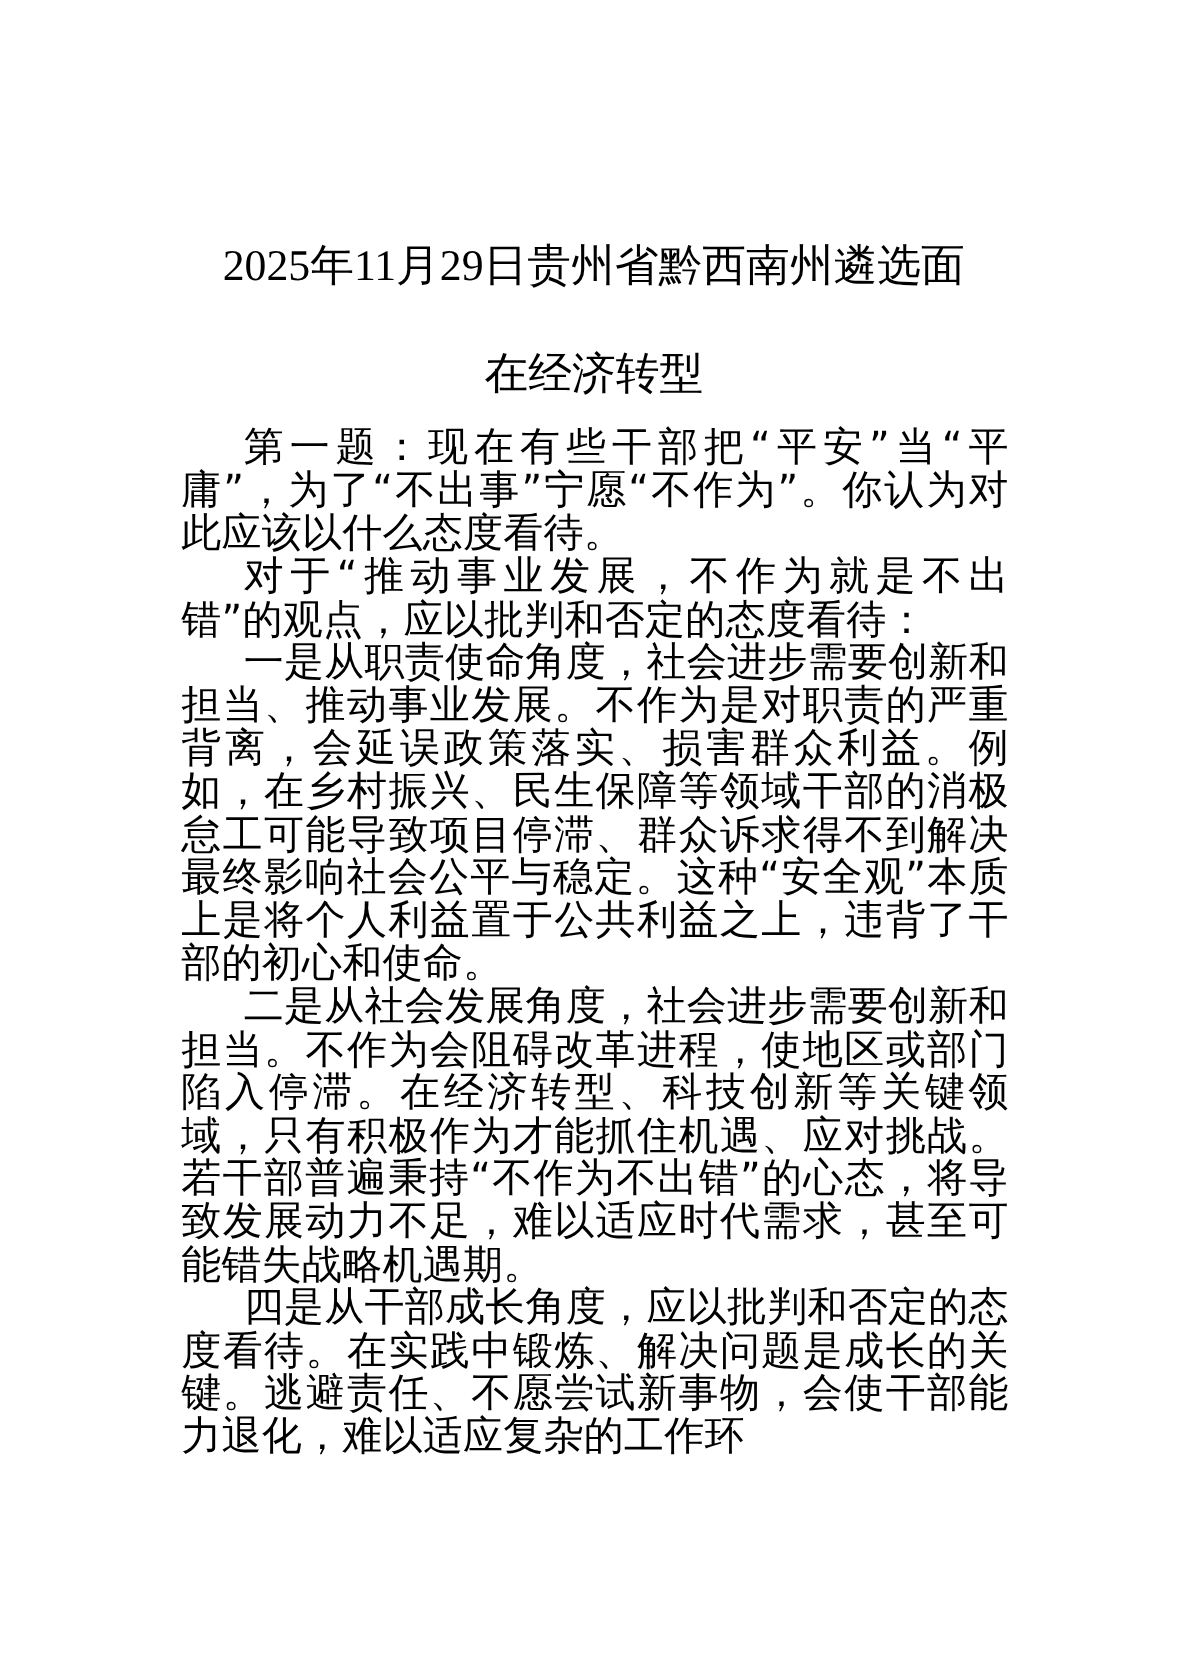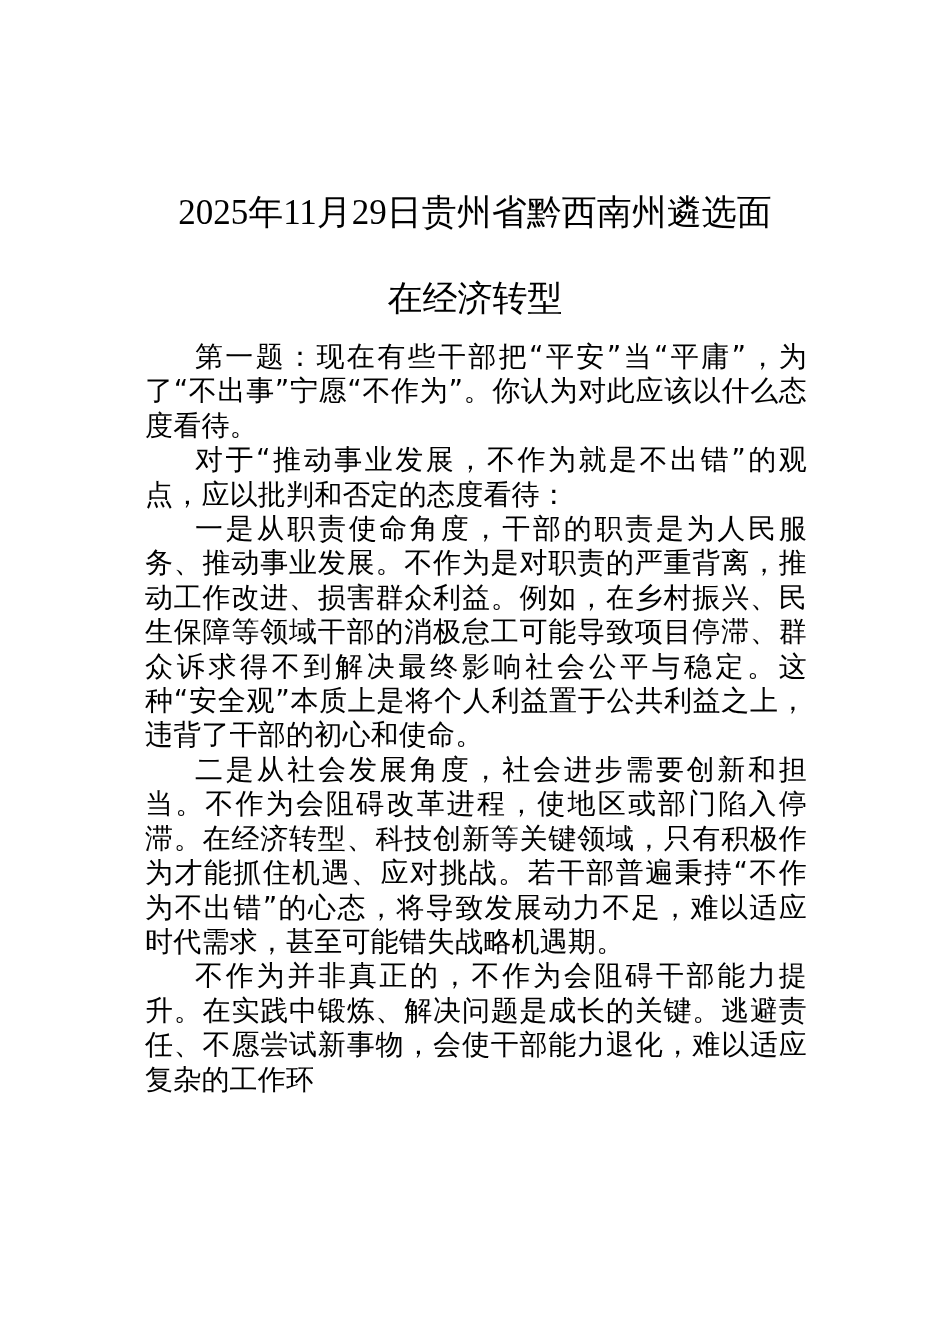--- a/index.html
+++ b/index.html
@@ -36,21 +36,21 @@
     }
     .title .line {
       display: block;
       white-space: nowrap;
     }
     .body {
       position: absolute;
       left: 145px;
       top: 340px;
       width: 662px;
-      font-size: 28px;
+      font-size: 32px;
       line-height: 34.4px;
       letter-spacing: 0.2px;
     }
     .para {
       margin: 0;
       text-indent: 50px;
       text-align: justify;
       text-justify: inter-character;
     }
   </style>
@@ -60,18 +60,18 @@
 <div class="page">
 
   <div class="title">
     <span class="line">2025年11月29日贵州省黔西南州遴选面</span>
     <span class="line">在经济转型</span>
   </div>
 
   <div class="body">
     <p class="para">第一题：现在有些干部把“平安”当“平庸”，为了“不出事”宁愿“不作为”。你认为对此应该以什么态度看待。</p>
     <p class="para">对于“推动事业发展，不作为就是不出错”的观点，应以批判和否定的态度看待：</p>
-    <p class="para">一是从职责使命角度，干部的职责是为人民服务、推动事业发展。不作为是对职责的严重背离，推动工作改进、损害群众利益。例如，在乡村振兴、民生保障等领域干部的消极怠工可能导致项目停滞、群众诉求得不到解决最终影响社会公平与稳定。这种“安全观”本质上是将个人利益置于公共利益之上，违背了干部的初心和使命。</p>
+    <p class="para">一是从职责使命角度，社会进步需要创新和担当、推动事业发展。不作为是对职责的严重背离，会延误政策落实、损害群众利益。例如，在乡村振兴、民生保障等领域干部的消极怠工可能导致项目停滞、群众诉求得不到解决最终影响社会公平与稳定。这种“安全观”本质上是将个人利益置于公共利益之上，违背了干部的初心和使命。</p>
     <p class="para">二是从社会发展角度，社会进步需要创新和担当。不作为会阻碍改革进程，使地区或部门陷入停滞。在经济转型、科技创新等关键领域，只有积极作为才能抓住机遇、应对挑战。若干部普遍秉持“不作为不出错”的心态，将导致发展动力不足，难以适应时代需求，甚至可能错失战略机遇期。</p>
-    <p class="para">不作为并非真正的，不作为会阻碍干部能力提升。在实践中锻炼、解决问题是成长的关键。逃避责任、不愿尝试新事物，会使干部能力退化，难以适应复杂的工作环</p>
+    <p class="para">四是从干部成长角度，应以批判和否定的态度看待。在实践中锻炼、解决问题是成长的关键。逃避责任、不愿尝试新事物，会使干部能力退化，难以适应复杂的工作环</p>
   </div>
 
 </div>
 
 </body></html>

